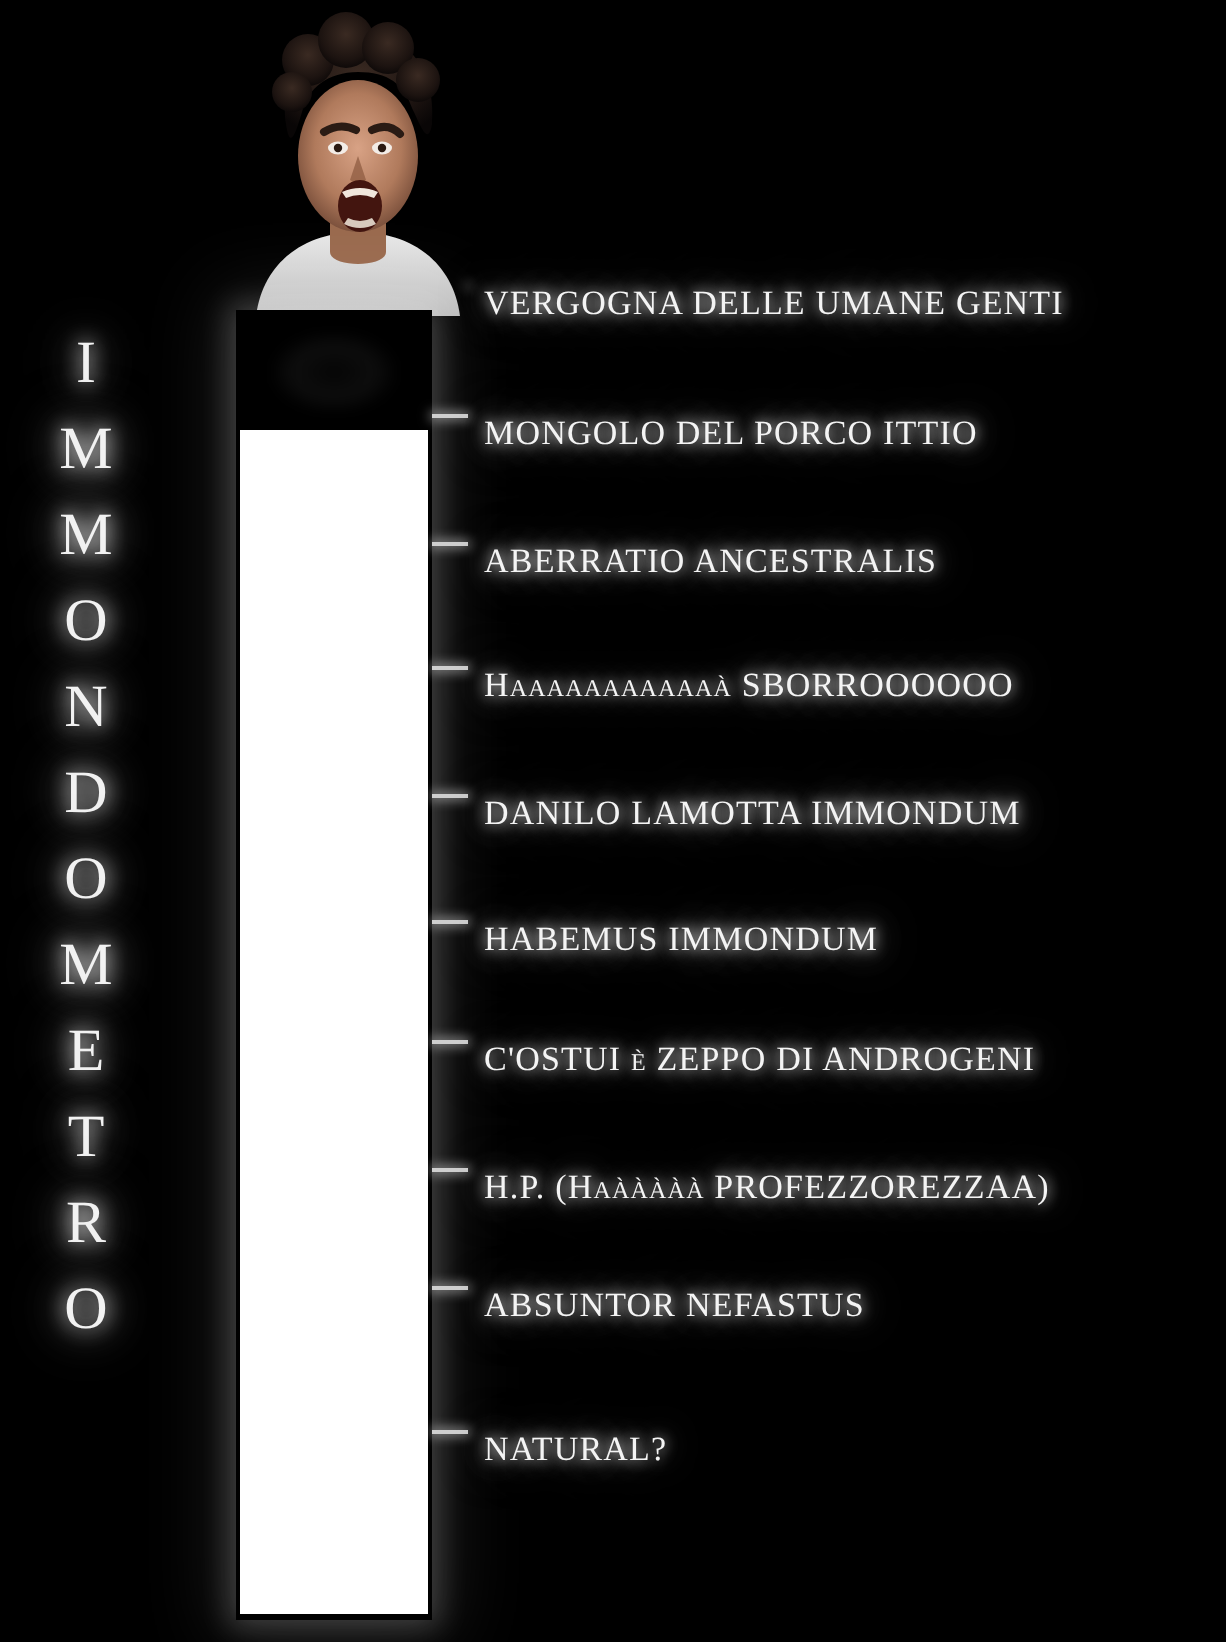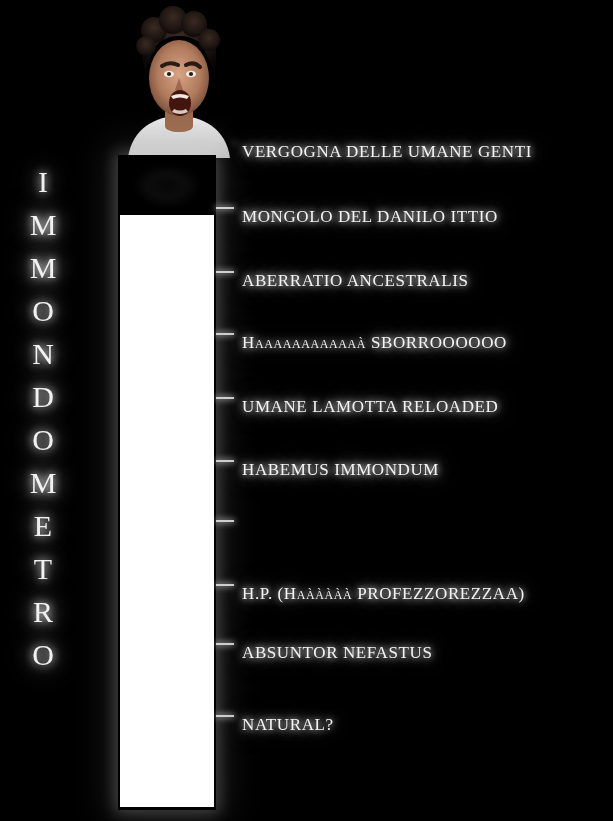--- a/index.html
+++ b/index.html
@@ -191,40 +191,41 @@
   <div id="meter-tube"></div>
   <div id="meter-fill"></div>
   <div id="meter-smudge"></div>
 
   <div class="tick-row top" style="top:142px">
     <span class="tick-mark"></span>
     <span class="tick-label">VERGOGNA DELLE UMANE GENTI</span>
   </div>
   <div class="tick-row" style="top:207px">
     <span class="tick-mark"></span>
-    <span class="tick-label">MONGOLO DEL DANILO ITTIO</span>
+    <span class="tick-label">MONGOLO DEL PORCO ITTIO</span>
   </div>
   <div class="tick-row" style="top:271px">
     <span class="tick-mark"></span>
     <span class="tick-label">ABERRATIO ANCESTRALIS</span>
   </div>
   <div class="tick-row" style="top:333px">
     <span class="tick-mark"></span>
     <span class="tick-label">Haaaaaaaaaaaà SBORROOOOOO</span>
   </div>
   <div class="tick-row" style="top:397px">
     <span class="tick-mark"></span>
-    <span class="tick-label">UMANE LAMOTTA RELOADED</span>
+    <span class="tick-label">DANILO LAMOTTA IMMONDUM</span>
   </div>
   <div class="tick-row" style="top:460px">
     <span class="tick-mark"></span>
     <span class="tick-label">HABEMUS IMMONDUM</span>
   </div>
   <div class="tick-row" style="top:520px">
     <span class="tick-mark"></span>
+    <span class="tick-label">C'OSTUI è ZEPPO DI ANDROGENI</span>
   </div>
   <div class="tick-row" style="top:643px">
     <span class="tick-mark"></span>
     <span class="tick-label">ABSUNTOR  NEFASTUS</span>
   </div>
   <div class="tick-row" style="top:584px">
     <span class="tick-mark"></span>
     <span class="tick-label">H.P. (Haààààà  PROFEZZOREZZAA)</span>
   </div>
   <div class="tick-row" style="top:715px">

